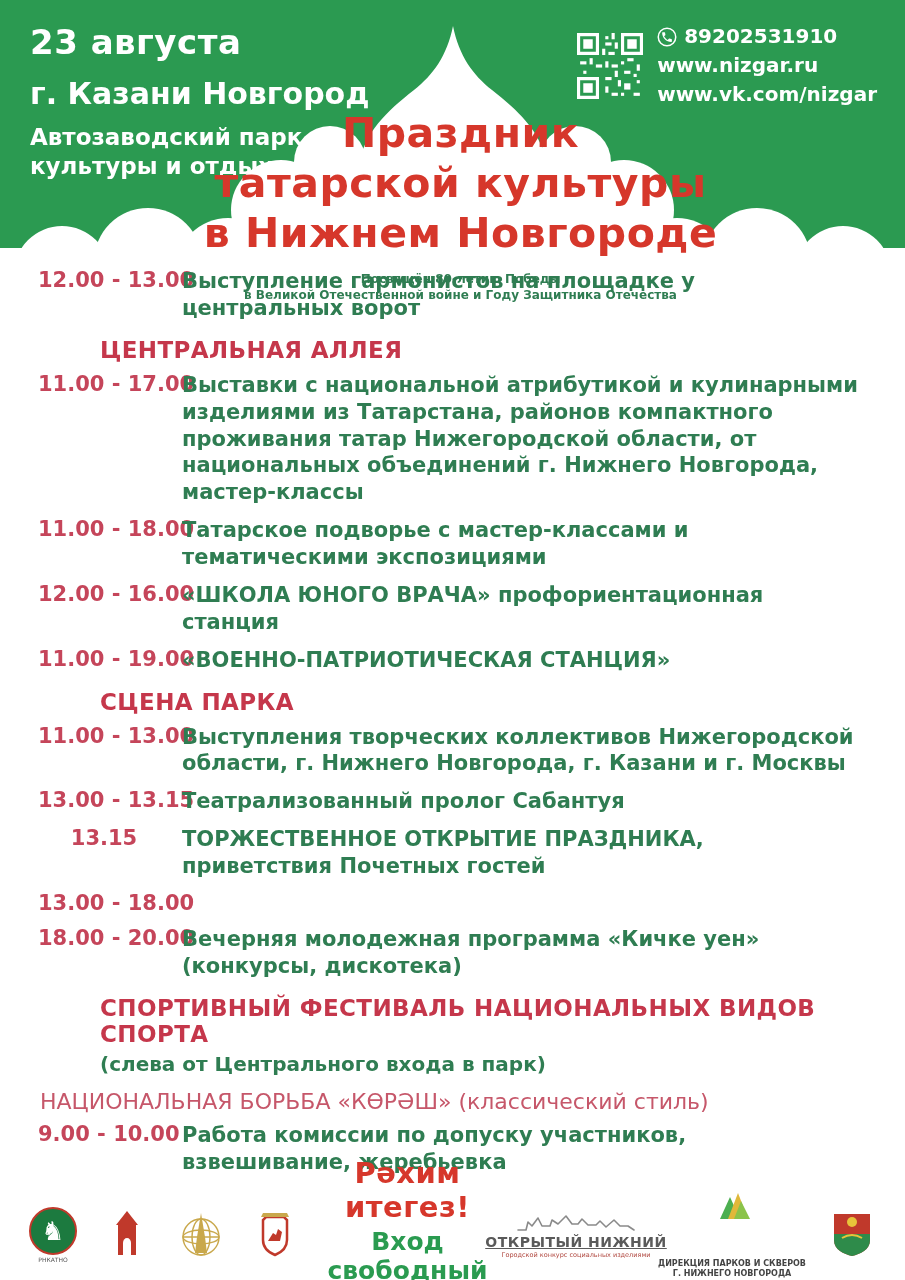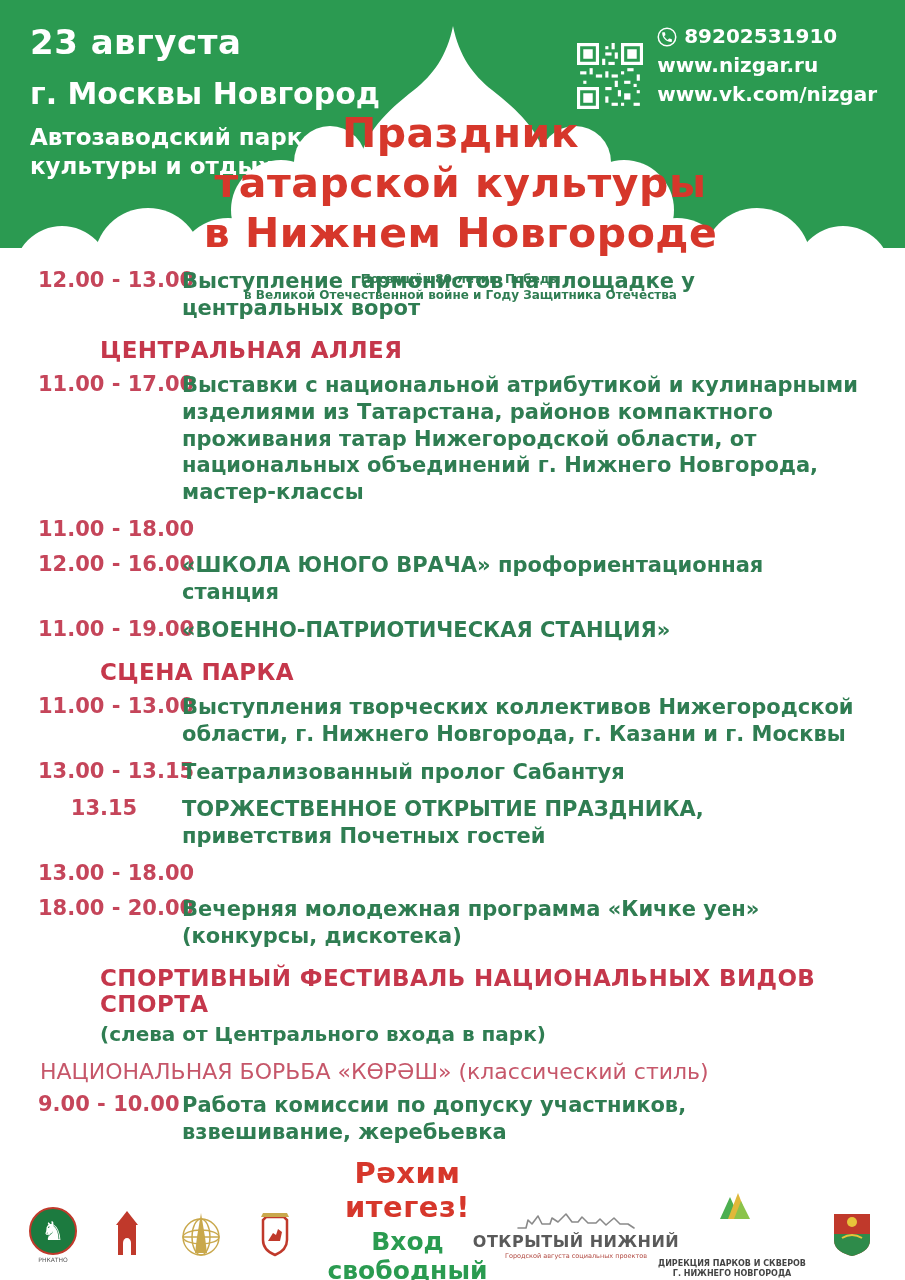--- a/index.html
+++ b/index.html
@@ -10,21 +10,21 @@
   }
   .poster{position:relative;width:905px;height:914px;background:#fff;}
 
   
   .hdr{position:absolute;left:0;top:0;width:905px;height:260px;background:#2b9a51;}
   .hdr svg.dome{position:absolute;left:0;top:0;}
   .hdr-left{position:absolute;left:30px;top:22px;color:#fff;}
   .hdr-date{font-size:34px;font-weight:bold;letter-spacing:.5px;}
   .hdr-city{font-size:30px;font-weight:bold;margin-top:14px;}
   .hdr-venue{font-size:23px;font-weight:bold;margin-top:12px;line-height:1.25;white-space:pre-line;}
-  .hdr-right{position:absolute;right:28px;top:22px;display:flex;gap:14px;align-items:flex-end;color:#fff;}
+  .hdr-right{position:absolute;right:28px;top:22px;display:flex;gap:14px;align-items:center;color:#fff;}
   .qr{width:66px;height:66px;background:#2b9a51;}
   .contacts{font-size:20px;font-weight:bold;line-height:1.45;}
   .contact-line{display:flex;align-items:center;gap:7px;white-space:nowrap;}
 
   
   .title-wrap{position:absolute;left:0;top:108px;width:905px;text-align:center;padding-left:8px;}
   .title{
     color:#d6372b;font-size:41px;font-weight:bold;line-height:1.22;
     white-space:pre-line;letter-spacing:.5px;
   }
@@ -51,21 +51,21 @@
   
   .footer{position:absolute;left:0;top:1198px;width:905px;height:74px;display:flex;align-items:center;justify-content:space-between;padding:0 24px;box-sizing:border-box;}
   .partners{display:flex;align-items:center;gap:16px;}
   .partner{display:flex;flex-direction:column;align-items:center;width:58px;}
   .partner .cap{font-size:6px;color:#555;margin-top:2px;text-align:center;line-height:1.1;}
   .logo-circle{width:44px;height:44px;border-radius:50%;background:#1c7a3f;border:2px solid #c0392b;display:flex;align-items:center;justify-content:center;color:#fff;font-size:26px;line-height:1;}
   .welcome{text-align:center;}
   .welcome-tat{color:#d6372b;font-size:29px;font-weight:bold;letter-spacing:.5px;text-align:center;}
   .welcome-rus{color:#2a9b50;font-size:25px;font-weight:bold;margin-top:3px;}
   .partner-wide{display:flex;flex-direction:column;align-items:center;width:130px;}
-  .pw-title{font-size:16px;font-weight:bold;color:#5a5a5a;letter-spacing:.5px;white-space:nowrap;}
+  .pw-title{font-size:14px;font-weight:bold;color:#5a5a5a;letter-spacing:.5px;white-space:nowrap;text-decoration:underline;}
   .pw-sub{font-size:6.5px;color:#b0473f;margin-top:1px;white-space:nowrap;}
   .dir-title{font-size:8px;font-weight:bold;color:#444;text-align:center;line-height:1.25;margin-top:40px;}
 </style>
 </head>
 <body>
 
 <div class="poster">
 
   <div class="hdr">
     <svg class="dome" width="905" height="260" viewBox="0 0 905 260">
@@ -81,21 +81,21 @@
         <circle cx="624" cy="210" r="50"></circle>
         <circle cx="330" cy="162" r="36"></circle>
         <circle cx="575" cy="162" r="36"></circle>
         <ellipse cx="453" cy="237" rx="152" ry="107"></ellipse>
         <path d="M453,26 C459,56 473,75 492,90 C520,112 541,132 547,164 L547,252 L359,252 L359,164 C365,132 386,112 414,90 C433,75 447,56 453,26 Z"></path>
       </g>
     </svg>
 
     <div class="hdr-left">
       <div class="hdr-date">23 августа</div>
-      <div class="hdr-city">г. Москвы Новгород</div>
+      <div class="hdr-city">г. Казани Новгород</div>
       <div class="hdr-venue">Автозаводский парк
 культуры и отдыха</div>
     </div>
 
     <div class="hdr-right">
       <svg class="qr" width="66" height="66" viewBox="0 0 21 21">
         <rect width="21" height="21" fill="#2b9a51"></rect>
         <g fill="#ffffff">
           <path d="M0,0h7v7h-7z M1,1v5h5v-5z M2,2h3v3h-3z" fill-rule="evenodd"></path>
           <path d="M14,0h7v7h-7z M15,1v5h5v-5z M16,2h3v3h-3z" fill-rule="evenodd"></path>
@@ -159,20 +159,21 @@
     </div>
 
     <div class="sec">ЦЕНТРАЛЬНАЯ АЛЛЕЯ</div>
 
     <div class="row">
       <div class="time">11.00 - 17.00</div>
       <div class="desc">Выставки с национальной атрибутикой и кулинарными изделиями из Татарстана, районов компактного проживания татар Нижегородской области, от национальных объединений г. Нижнего Новгорода, мастер-классы</div>
     </div>
     <div class="row">
       <div class="time">11.00 - 18.00</div>
+      <div class="desc">Татарское подворье с мастер-классами и тематическими экспозициями</div>
     </div>
     <div class="row">
       <div class="time">12.00 - 16.00</div>
       <div class="desc">«ШКОЛА ЮНОГО ВРАЧА» профориентационная станция</div>
     </div>
     <div class="row">
       <div class="time">11.00 - 19.00</div>
       <div class="desc">«ВОЕННО-ПАТРИОТИЧЕСКАЯ СТАНЦИЯ»</div>
     </div>
 
@@ -248,21 +249,21 @@
       <div class="welcome-tat">Рәхим итегез!</div>
       <div class="welcome-rus">Вход свободный 0+</div>
     </div>
 
     <div class="partners">
       <div class="partner-wide">
         <svg width="120" height="22" viewBox="0 0 120 22">
           <polyline points="2,18 10,18 12,10 16,14 22,6 26,14 34,14 36,8 42,12 50,4 56,12 62,12 66,7 72,13 80,13 84,9 90,15 98,8 104,14 112,14 118,18" fill="none" stroke="#8a8a8a" stroke-width="1.6" stroke-linejoin="round" stroke-linecap="round"></polyline>
         </svg>
         <div class="pw-title">ОТКРЫТЫЙ НИЖНИЙ</div>
-        <div class="pw-sub">Городской августа социальных проектов</div>
+        <div class="pw-sub">Городской конкурс социальных изделиями</div>
       </div>
       <div class="partner-wide" style="width:150px">
         <svg width="44" height="28" viewBox="0 0 44 28">
           <polygon points="10,28 20,6 30,28" fill="#4caf50"></polygon>
           <polygon points="18,28 28,2 38,28" fill="#e0b83a"></polygon>
           <polygon points="24,28 31,10 40,28" fill="#8bc34a"></polygon>
         </svg>
         <div class="dir-title">
           <span>ДИРЕКЦИЯ ПАРКОВ И СКВЕРОВ</span><br>
           <span>Г. НИЖНЕГО НОВГОРОДА</span>

